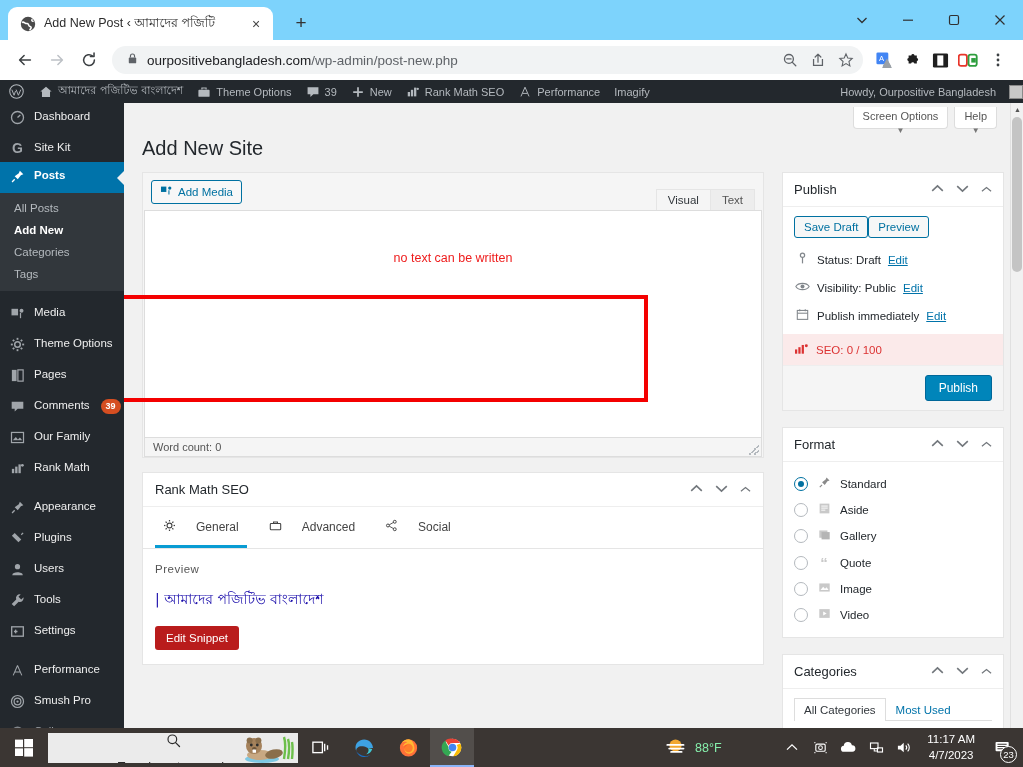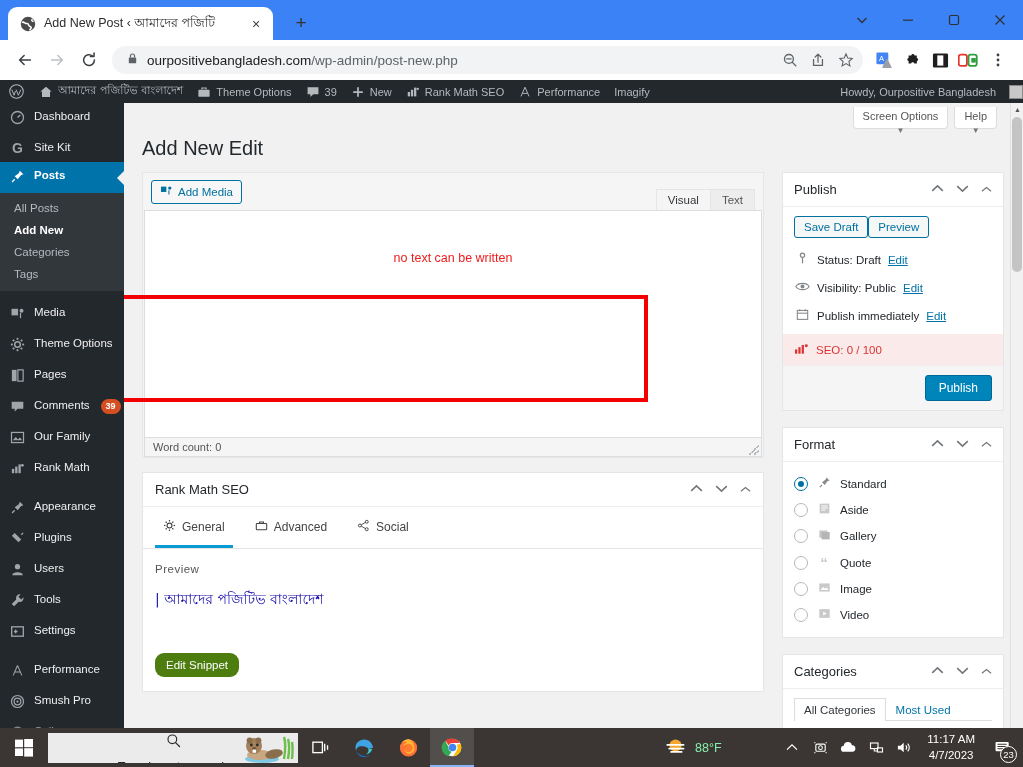--- a/index.html
+++ b/index.html
@@ -7,21 +7,21 @@
     width: 1023px; height: 767px;
     overflow: hidden;
     font-family: "Liberation Sans", sans-serif;
     background: #f1f1f1;
   }
 
   
   .browser { position: absolute; inset: 0; display: flex; flex-direction: column; }
 
   .tabstrip {
-    height: 40px; background: #3b82f6;
+    height: 40px; background: #7dd3fc;
     display: flex; align-items: flex-end; padding-left: 8px;
     position: relative; flex: 0 0 40px;
   }
   .tab {
     height: 33px; width: 265px; background: #fff;
     border-radius: 9px 9px 0 0; display: flex; align-items: center;
     padding: 0 8px 0 12px; gap: 8px; position: relative;
   }
   .tab-favicon { width: 16px; height: 16px; flex: 0 0 16px; }
   .tab-title {
@@ -182,33 +182,33 @@
   .mb-head {
     display: flex; align-items: center; padding: 9px 12px; border-bottom: 1px solid #eee;
     font-size: 13px; color: #23282d;
   }
   .mb-ctrls { margin-left: auto; display: flex; align-items: center; gap: 12px; color: #72777c; }
   .mb-ctrls span { font-size: 11px; line-height: 1; }
   .mb-body { padding: 0; }
 
   .rm-tabs { display: flex; border-bottom: 1px solid #e5e5e5; padding: 0 12px; }
   .rm-tab {
-    font-size: 12px; color: #444; padding: 12px 8px 10px; display: flex; gap: 6px;
+    font-size: 12px; color: #444; padding: 12px 8px 10px; display: flex; gap: 20px;
     align-items: center; border-bottom: 3px solid transparent; margin-right: 14px;
   }
   .rm-tab.active { border-bottom-color: #099cd3; }
   .rm-body { padding: 14px 12px 14px; }
   .rm-prev-label { font-size: 11.5px; color: #555; letter-spacing: .5px; }
   .rm-prev-title {
     color: #1a0dab; font-size: 14px; margin: 13px 0 14px;
     font-family: "DejaVu Sans", sans-serif;
   }
   .btn-blue {
-    background: #4d7c0f; color: #fff; border: none; border-radius: 9px;
-    font-size: 11.5px; padding: 6px 11px; display: inline-block; margin-top: 27px;
+    background: #b91c1c; color: #fff; border: none; border-radius: 3px;
+    font-size: 11.5px; padding: 6px 11px; display: inline-block;
   }
 
   
   .side-mb { background: #fff; border: 1px solid #e5e5e5; margin-bottom: 16px; }
   .sm-head { display: flex; align-items: center; padding: 9px 11px; border-bottom: 1px solid #eee; font-size: 13px; color: #23282d; }
   .sm-body { padding: 9px 11px 0; }
   .pub-row1 { display: flex; justify-content: flex-start; padding-bottom: 8px; }
   .btn-sec {
     background: #f7f7f7; border: 1px solid #ccc; color: #555; border-radius: 3px;
     font-size: 11.5px; padding: 4px 9px;
@@ -663,21 +663,21 @@
           <span>Screen Options</span>
           <span class="caret-d">▼</span>
         </div>
         <div class="sm-btn">
           <span>Help</span>
           <span class="caret-d">▼</span>
         </div>
       </div>
 
       <div class="wrap">
-        <div class="page-title">Add New Edit</div>
+        <div class="page-title">Add New Site</div>
 
         <div class="poststuff">
 
           <div class="col-main">
 
 
             <div class="editorbox">
               <div class="ed-toolbar">
                 <div class="addmedia">
                   <span>

